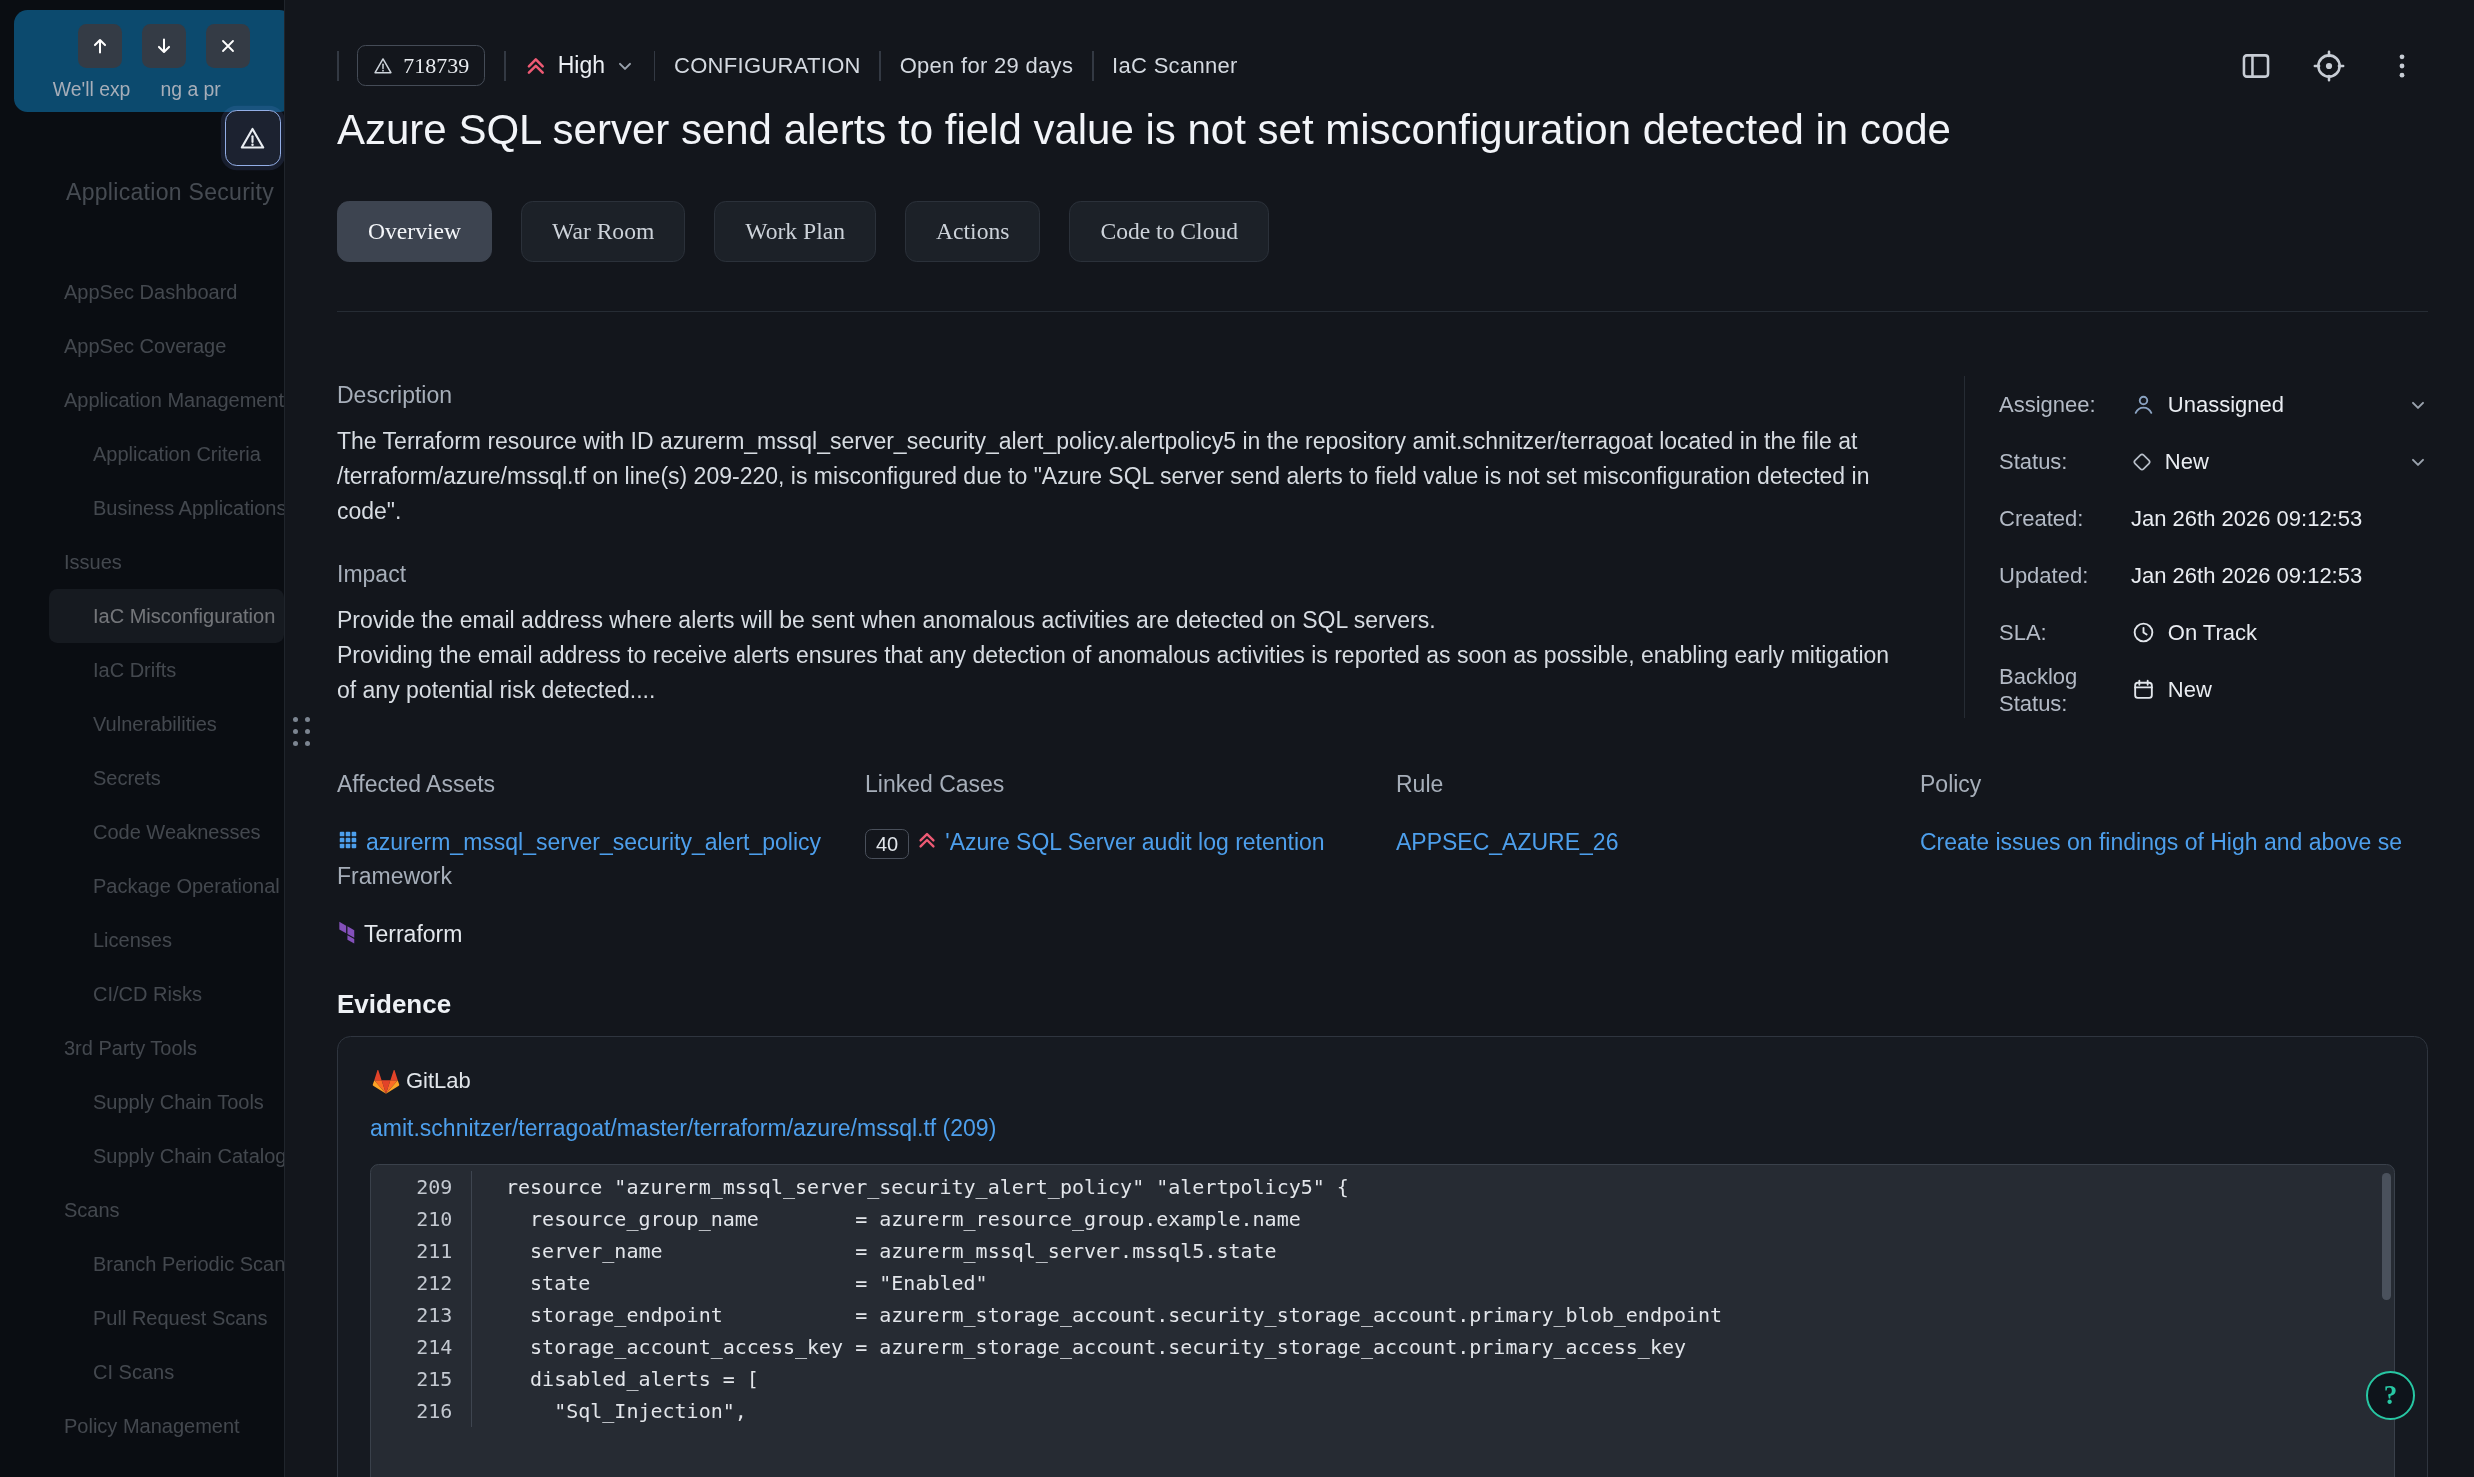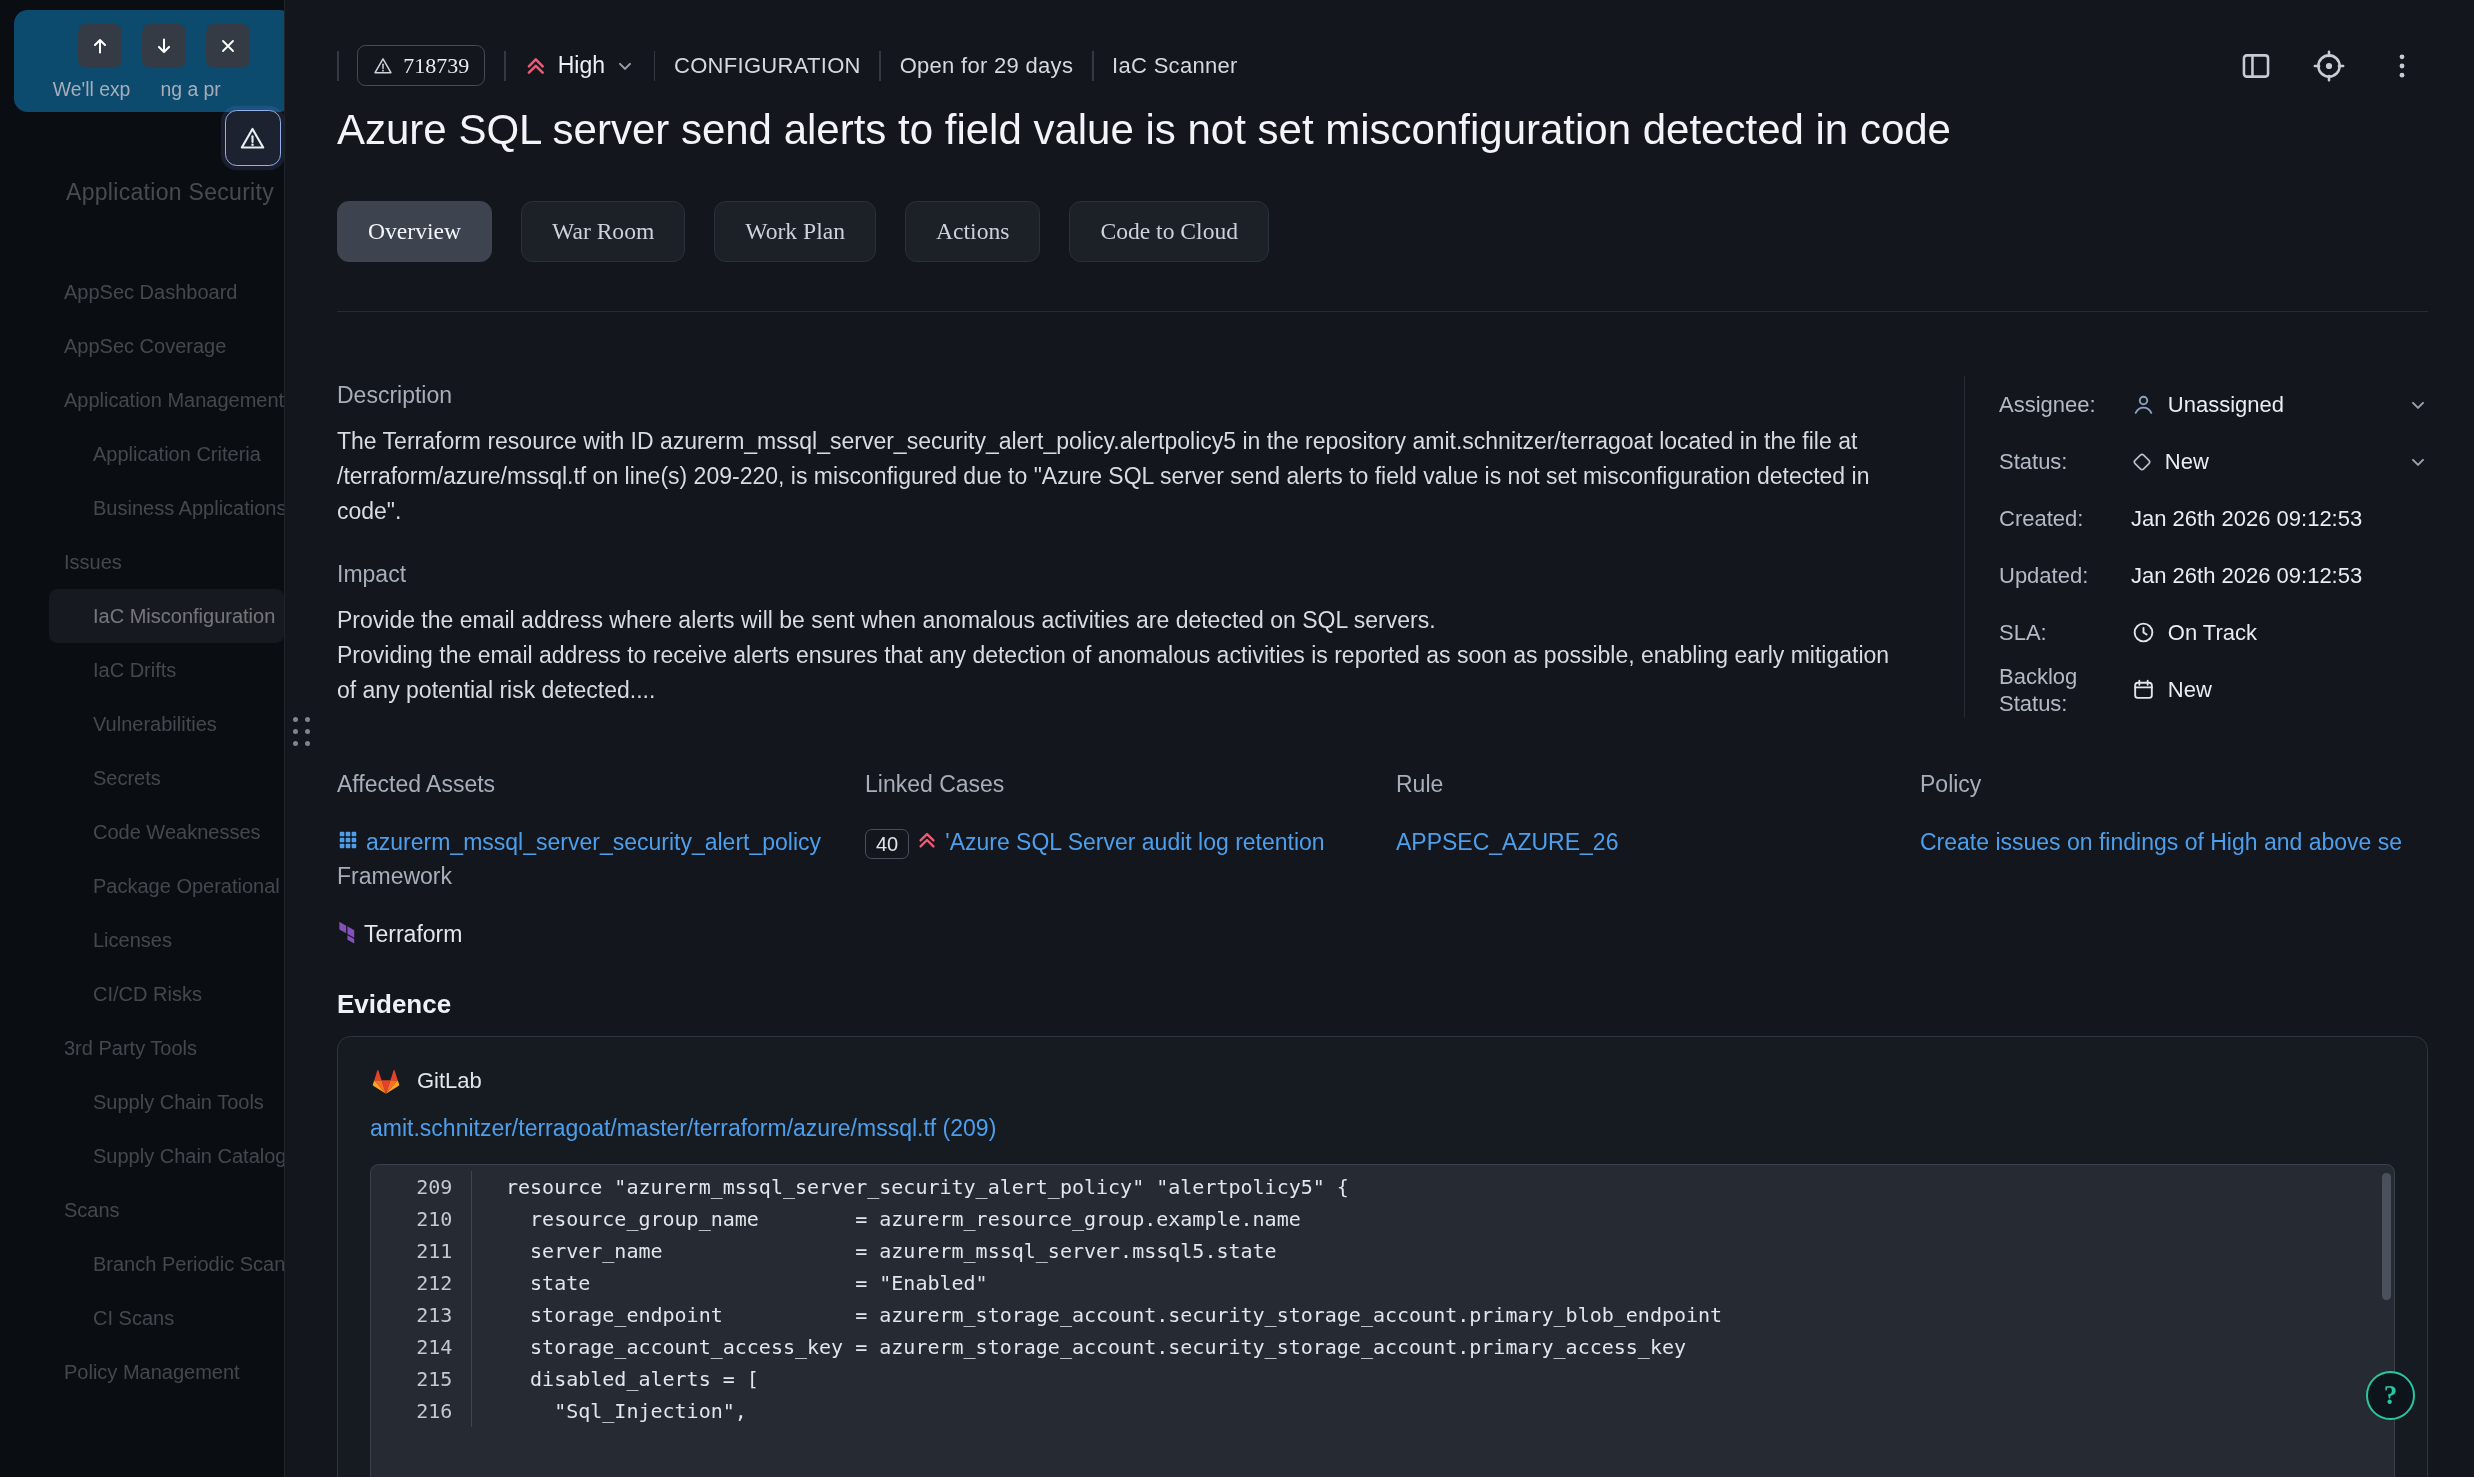--- a/index.html
+++ b/index.html
@@ -71,21 +71,21 @@
   .asset-col4{flex:1;overflow:hidden}
   .asset-value{display:flex;gap:7px;margin-top:31px}
   .link{color:#4d9fec;font-size:23px;cursor:pointer;white-space:nowrap;text-decoration:none}
   .count-badge{border:0.8px solid #4a505b;border-radius:6.8px;padding:2.5px 10px;font-size:20px;color:#e1e5ea}
 
   .framework-block{position:absolute;left:52px;top:863px}
 
   .evidence-title{position:absolute;left:52px;top:989px;font-size:26px;font-weight:700;color:#eef1f5}
   .evidence-card{position:absolute;left:52px;right:47px;top:1036px;height:540px;border:0.8px solid #2f353f;
                  border-radius:13.5px;background:#161a21;padding:29px 32px}
-  .provider-row{display:flex;align-items:center;gap:15px;font-size:22px;color:#e1e5ea}
+  .provider-row{display:flex;align-items:center;gap:4px;font-size:22px;color:#e1e5ea}
   .file-link{display:block;margin-top:18.6px}
   .code-block{position:relative;margin-top:22px;background:#262b33;border:0.8px solid #3a414b;
               border-radius:8.4px;overflow:hidden;padding:6.8px 0 0 0;height:397px}
   .code-row{display:flex;height:32px;align-items:center}
   .ln,.cl{font-family:"DejaVu Sans Mono",monospace;font-size:20px}
   .ln{width:101px;flex:none;height:100%;display:flex;align-items:center;justify-content:flex-end;
       padding-right:18.6px;color:#c3c8d0;border-right:0.8px solid #3e4550}
   .cl{white-space:pre;color:#e2e5ea;padding-left:34px}
   .code-scroll-thumb{position:absolute;top:8.4px;right:3.4px;width:8.4px;height:127px;border-radius:4.2px;background:#4a515c}
 
@@ -149,20 +149,23 @@
         <span>Supply Chain Tools</span>
       </div>
       <div class="nav-item indent">
         <span>Supply Chain Catalog</span>
       </div>
       <div class="nav-item">
         <span>Scans</span>
       </div>
       <div class="nav-item indent">
         <span>Branch Periodic Scans</span>
+      </div>
+      <div class="nav-item indent">
+        <span>Pull Request Scans</span>
       </div>
       <div class="nav-item indent">
         <span>CI Scans</span>
       </div>
       <div class="nav-item">
         <span>Policy Management</span>
       </div>
     </nav>
   <div class="sidebar-dim"></div>
 

